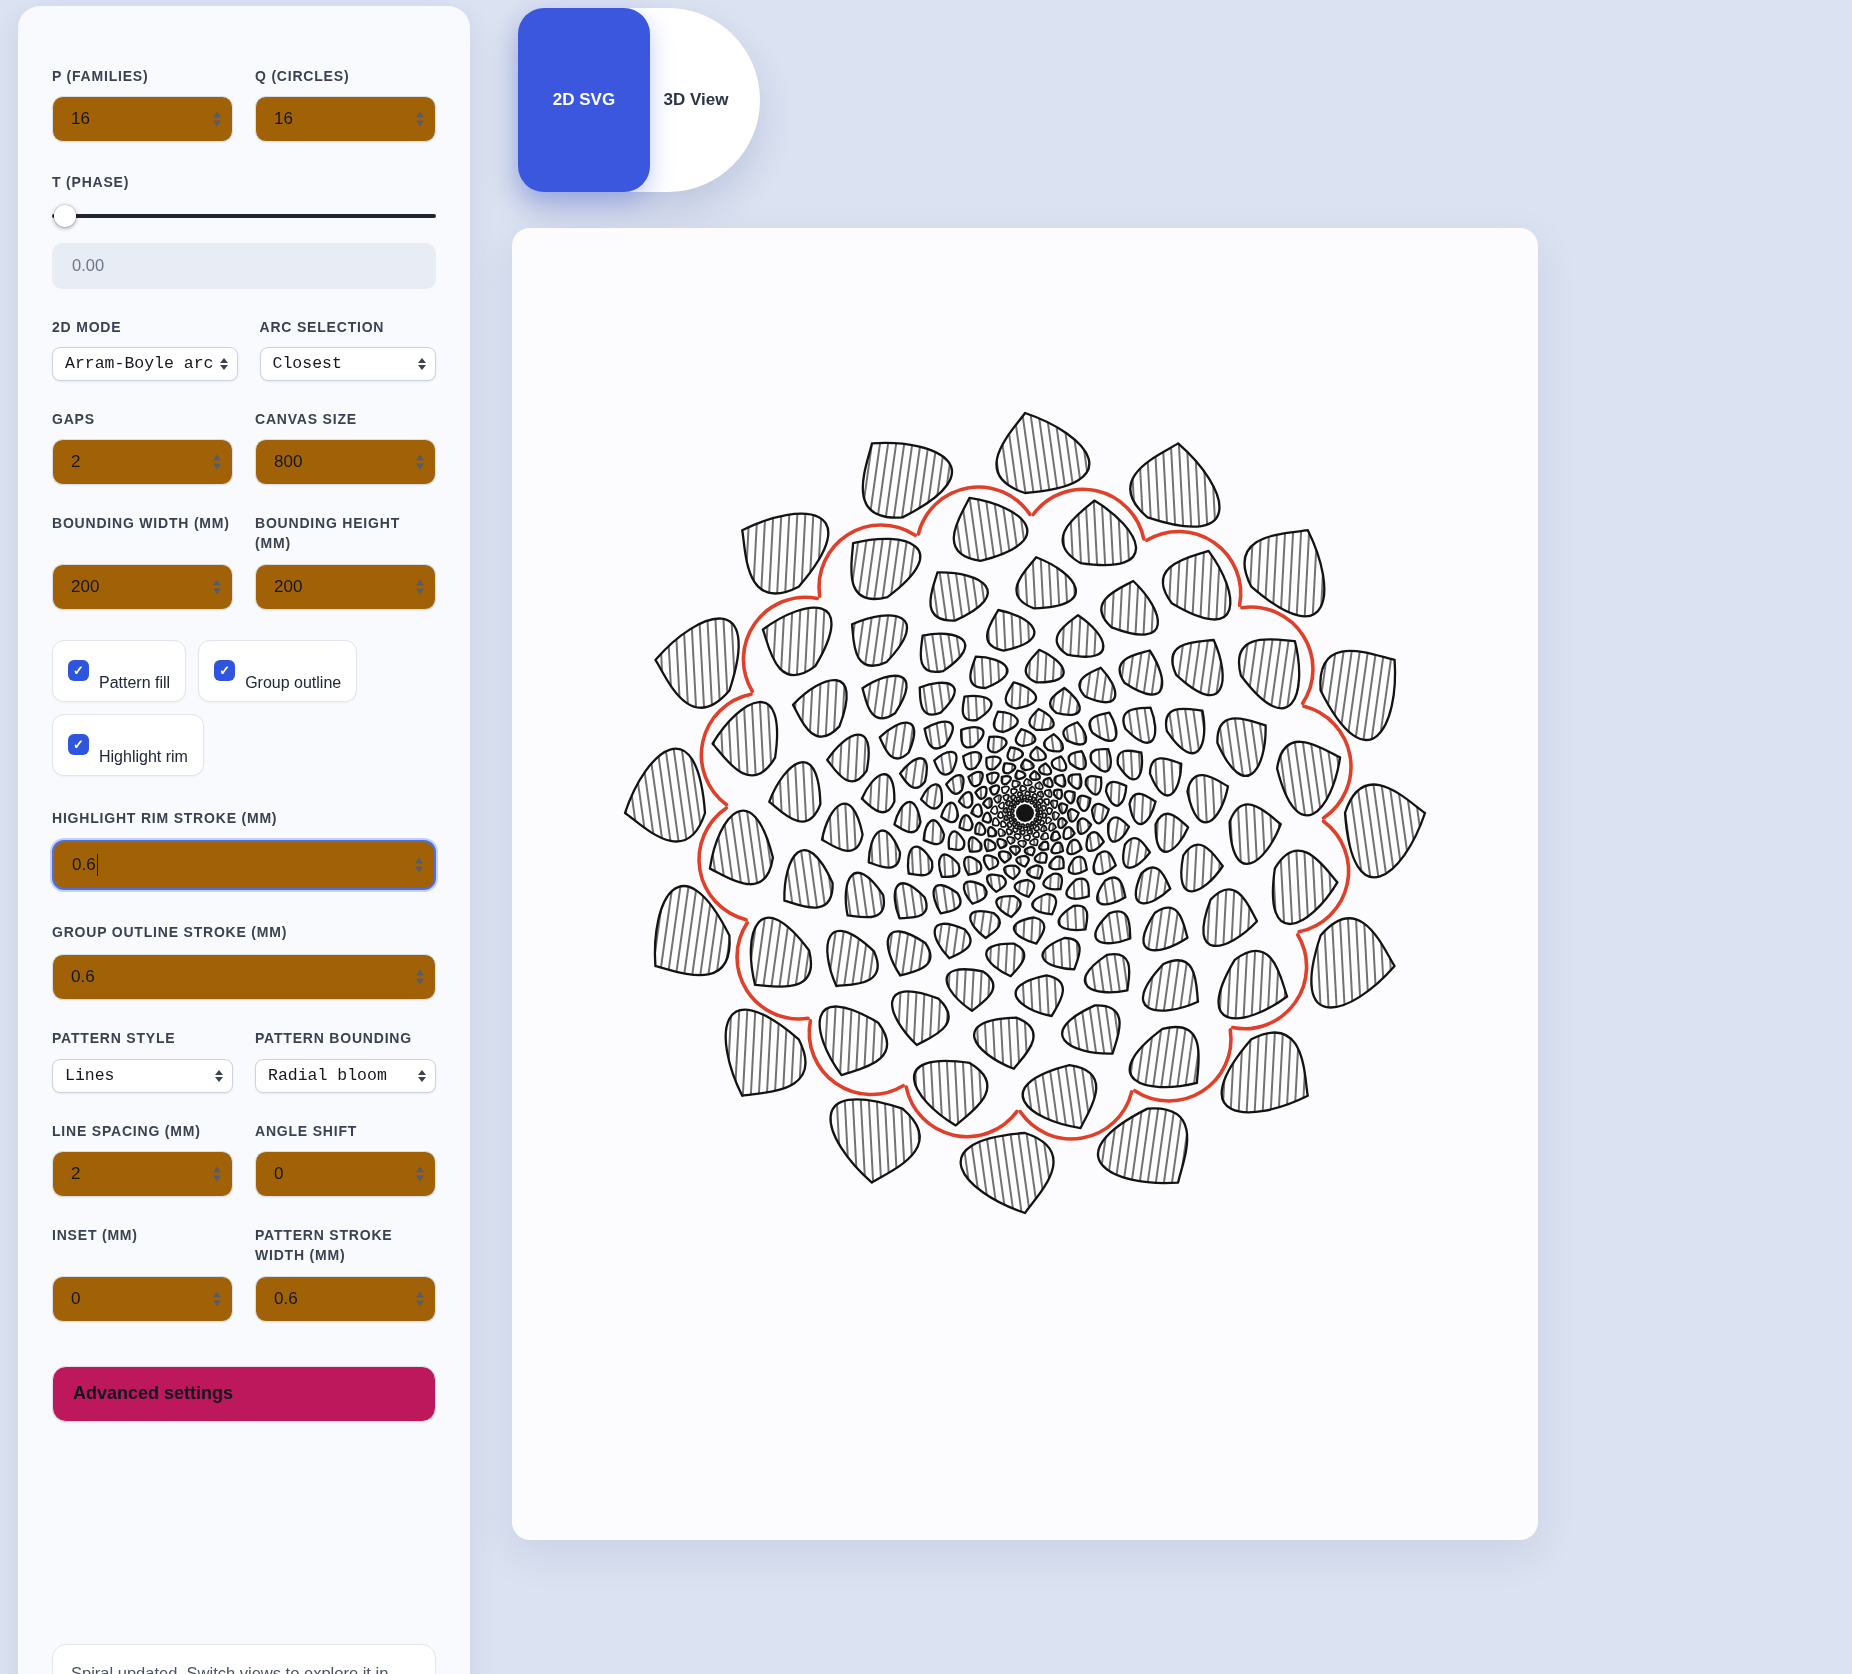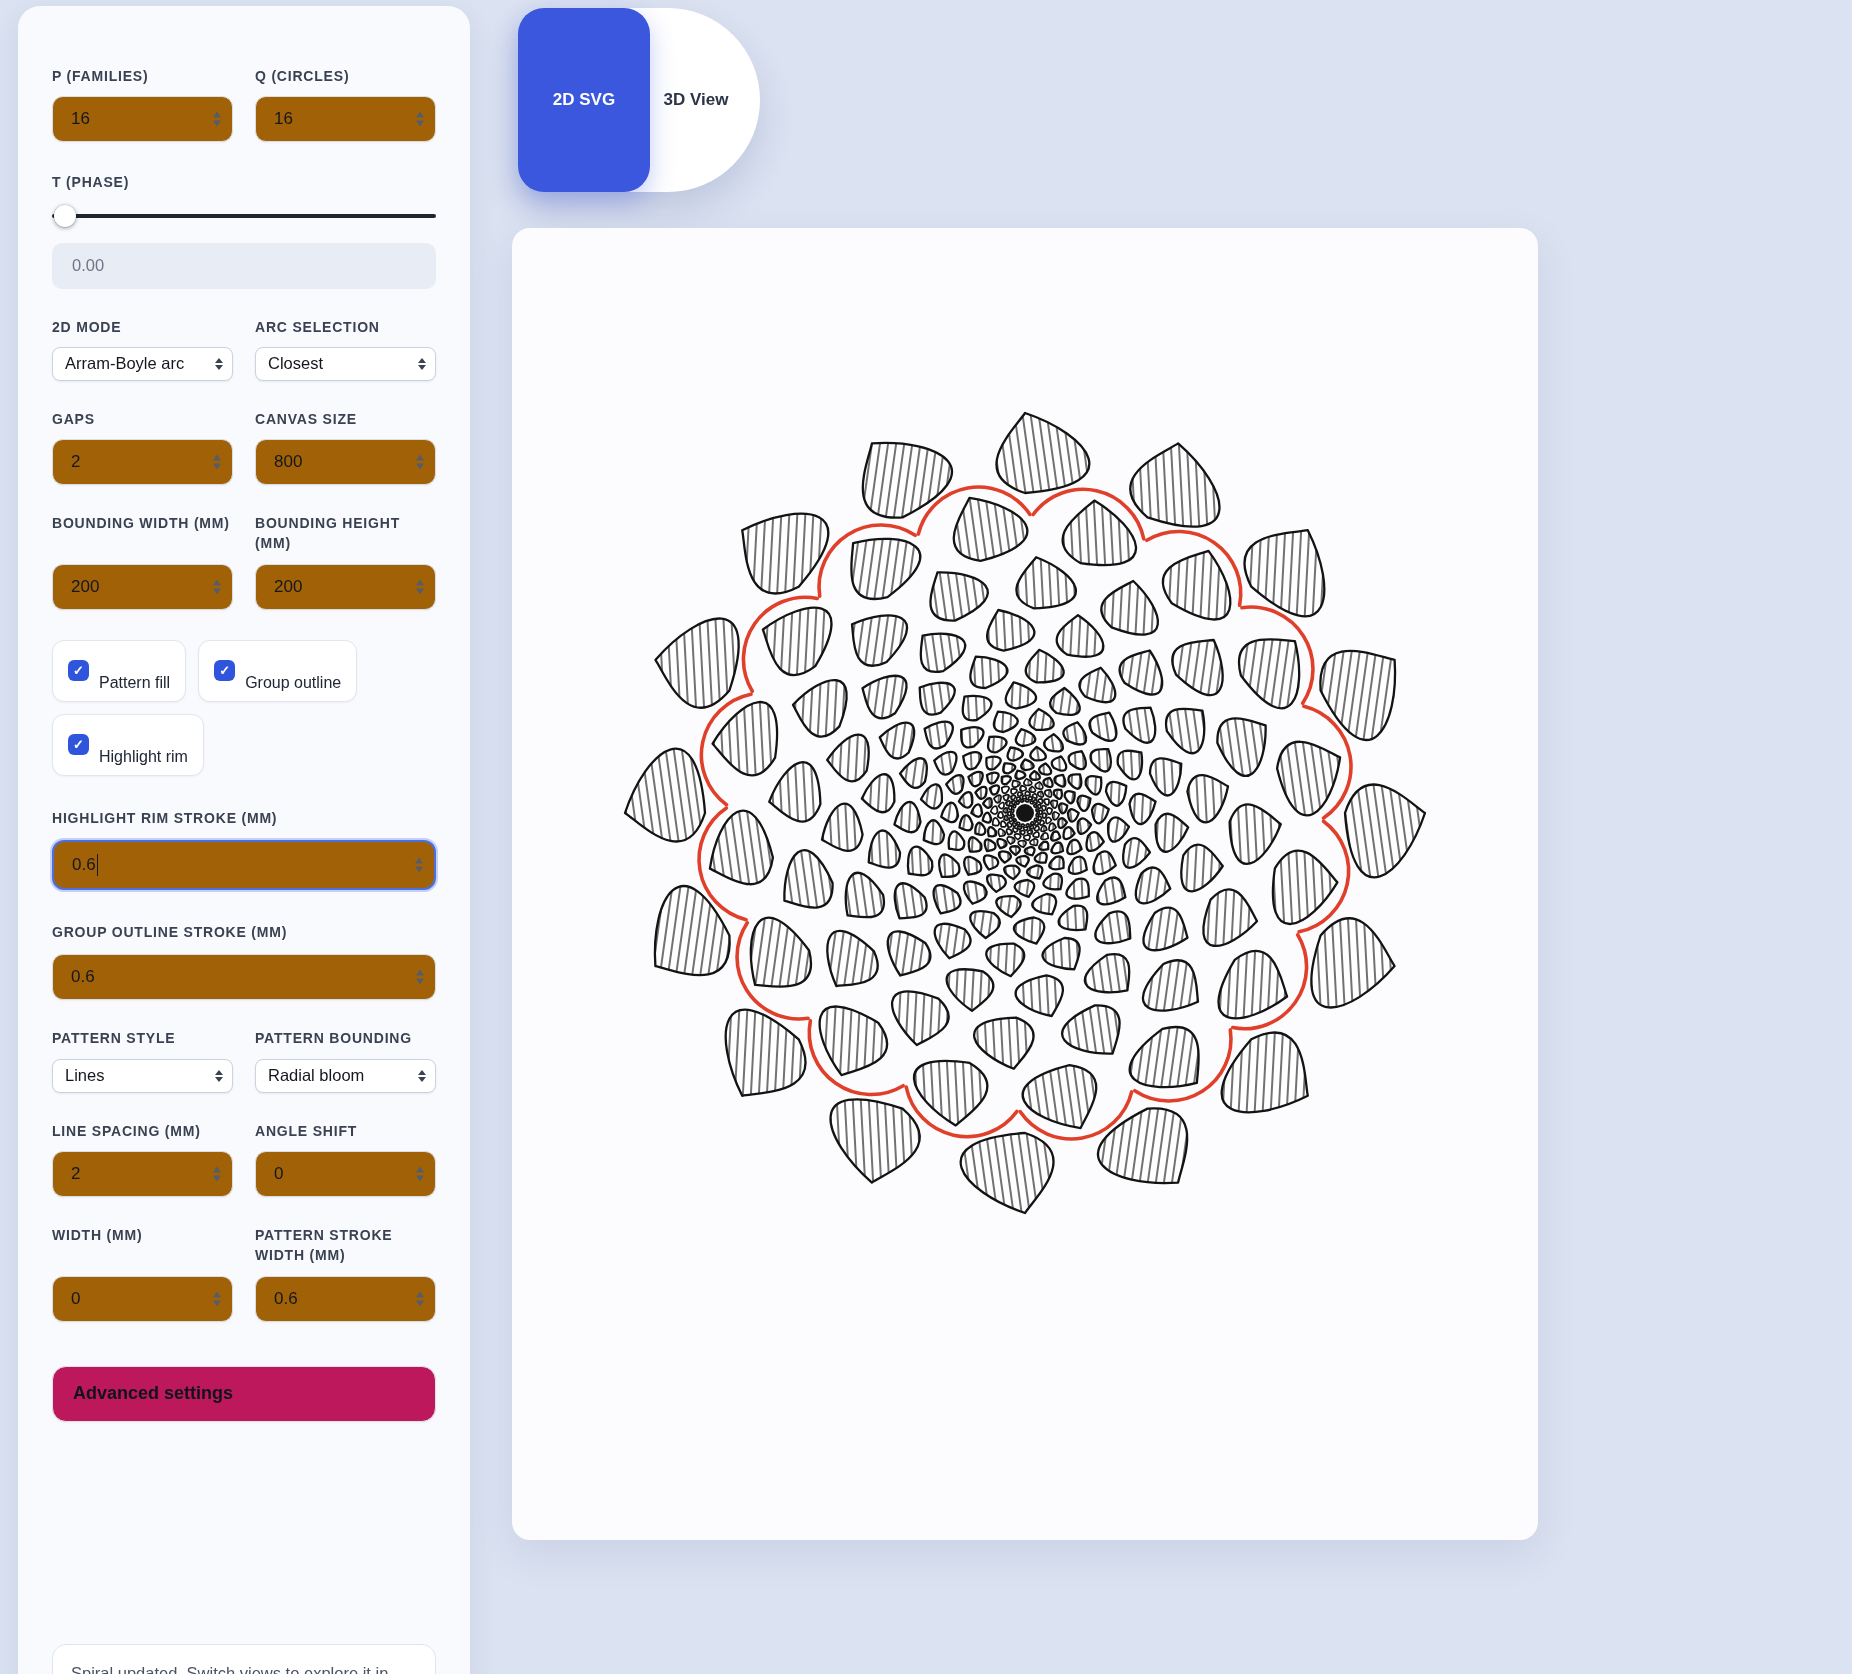--- a/index.html
+++ b/index.html
@@ -46,20 +46,21 @@
     display:flex; flex-direction:column; gap:3px; align-items:center;
   }
   .scu { width:0;height:0;border-left:4.5px solid transparent;border-right:4.5px solid transparent;border-bottom:6px solid #555c6a; }
   .scd { width:0;height:0;border-left:4.5px solid transparent;border-right:4.5px solid transparent;border-top:6px solid #555c6a; }
 
   .selwrap {
     height:34px; background:#fff; border:1px solid #ccd2df; border-radius:8px;
     display:flex; align-items:center; justify-content:space-between;
     padding:0 9px 0 12px; box-shadow:0 1px 2px rgba(30,40,80,.08);
     align-self:start;
+    font-family:Liberation Mono, monospace;
   }
   .selval { font-size:16.5px; color:#14171d; white-space:nowrap; overflow:hidden; }
   .dcaret { display:flex; flex-direction:column; gap:2px; align-items:center; flex:0 0 auto; margin-left:6px; }
   .dcu { width:0;height:0;border-left:4px solid transparent;border-right:4px solid transparent;border-bottom:5.5px solid #3c4350; }
   .dcd { width:0;height:0;border-left:4px solid transparent;border-right:4px solid transparent;border-top:5.5px solid #3c4350; }
 
   .sliderwrap { margin-top:30px; }
   .slider { position:relative; height:22px; margin-top:12px; }
   .track { position:absolute; left:0; right:0; top:9px; height:4px; background:#20252f; border-radius:2px; }
   .thumb { position:absolute; left:2px; top:0; width:22px; height:22px; border-radius:50%; background:#fff; box-shadow:0 1px 4px rgba(0,0,0,.40), 0 0 0 .5px rgba(0,0,0,.12); }
@@ -277,21 +278,21 @@
     <div class="numwrap">
       <span class="val">0</span>
       <span class="stepper">
           <i class="scu"></i>
           <i class="scd"></i>
         </span>
     </div>
   </div>
 
   <div class="grid2">
-    <div class="lab">WIDTH (MM)</div>
+    <div class="lab">INSET (MM)</div>
     <div class="lab">PATTERN STROKE WIDTH (MM)</div>
     <div class="numwrap">
       <span class="val">0</span>
       <span class="stepper">
           <i class="scu"></i>
           <i class="scd"></i>
         </span>
     </div>
     <div class="numwrap">
       <span class="val">0.6</span>

